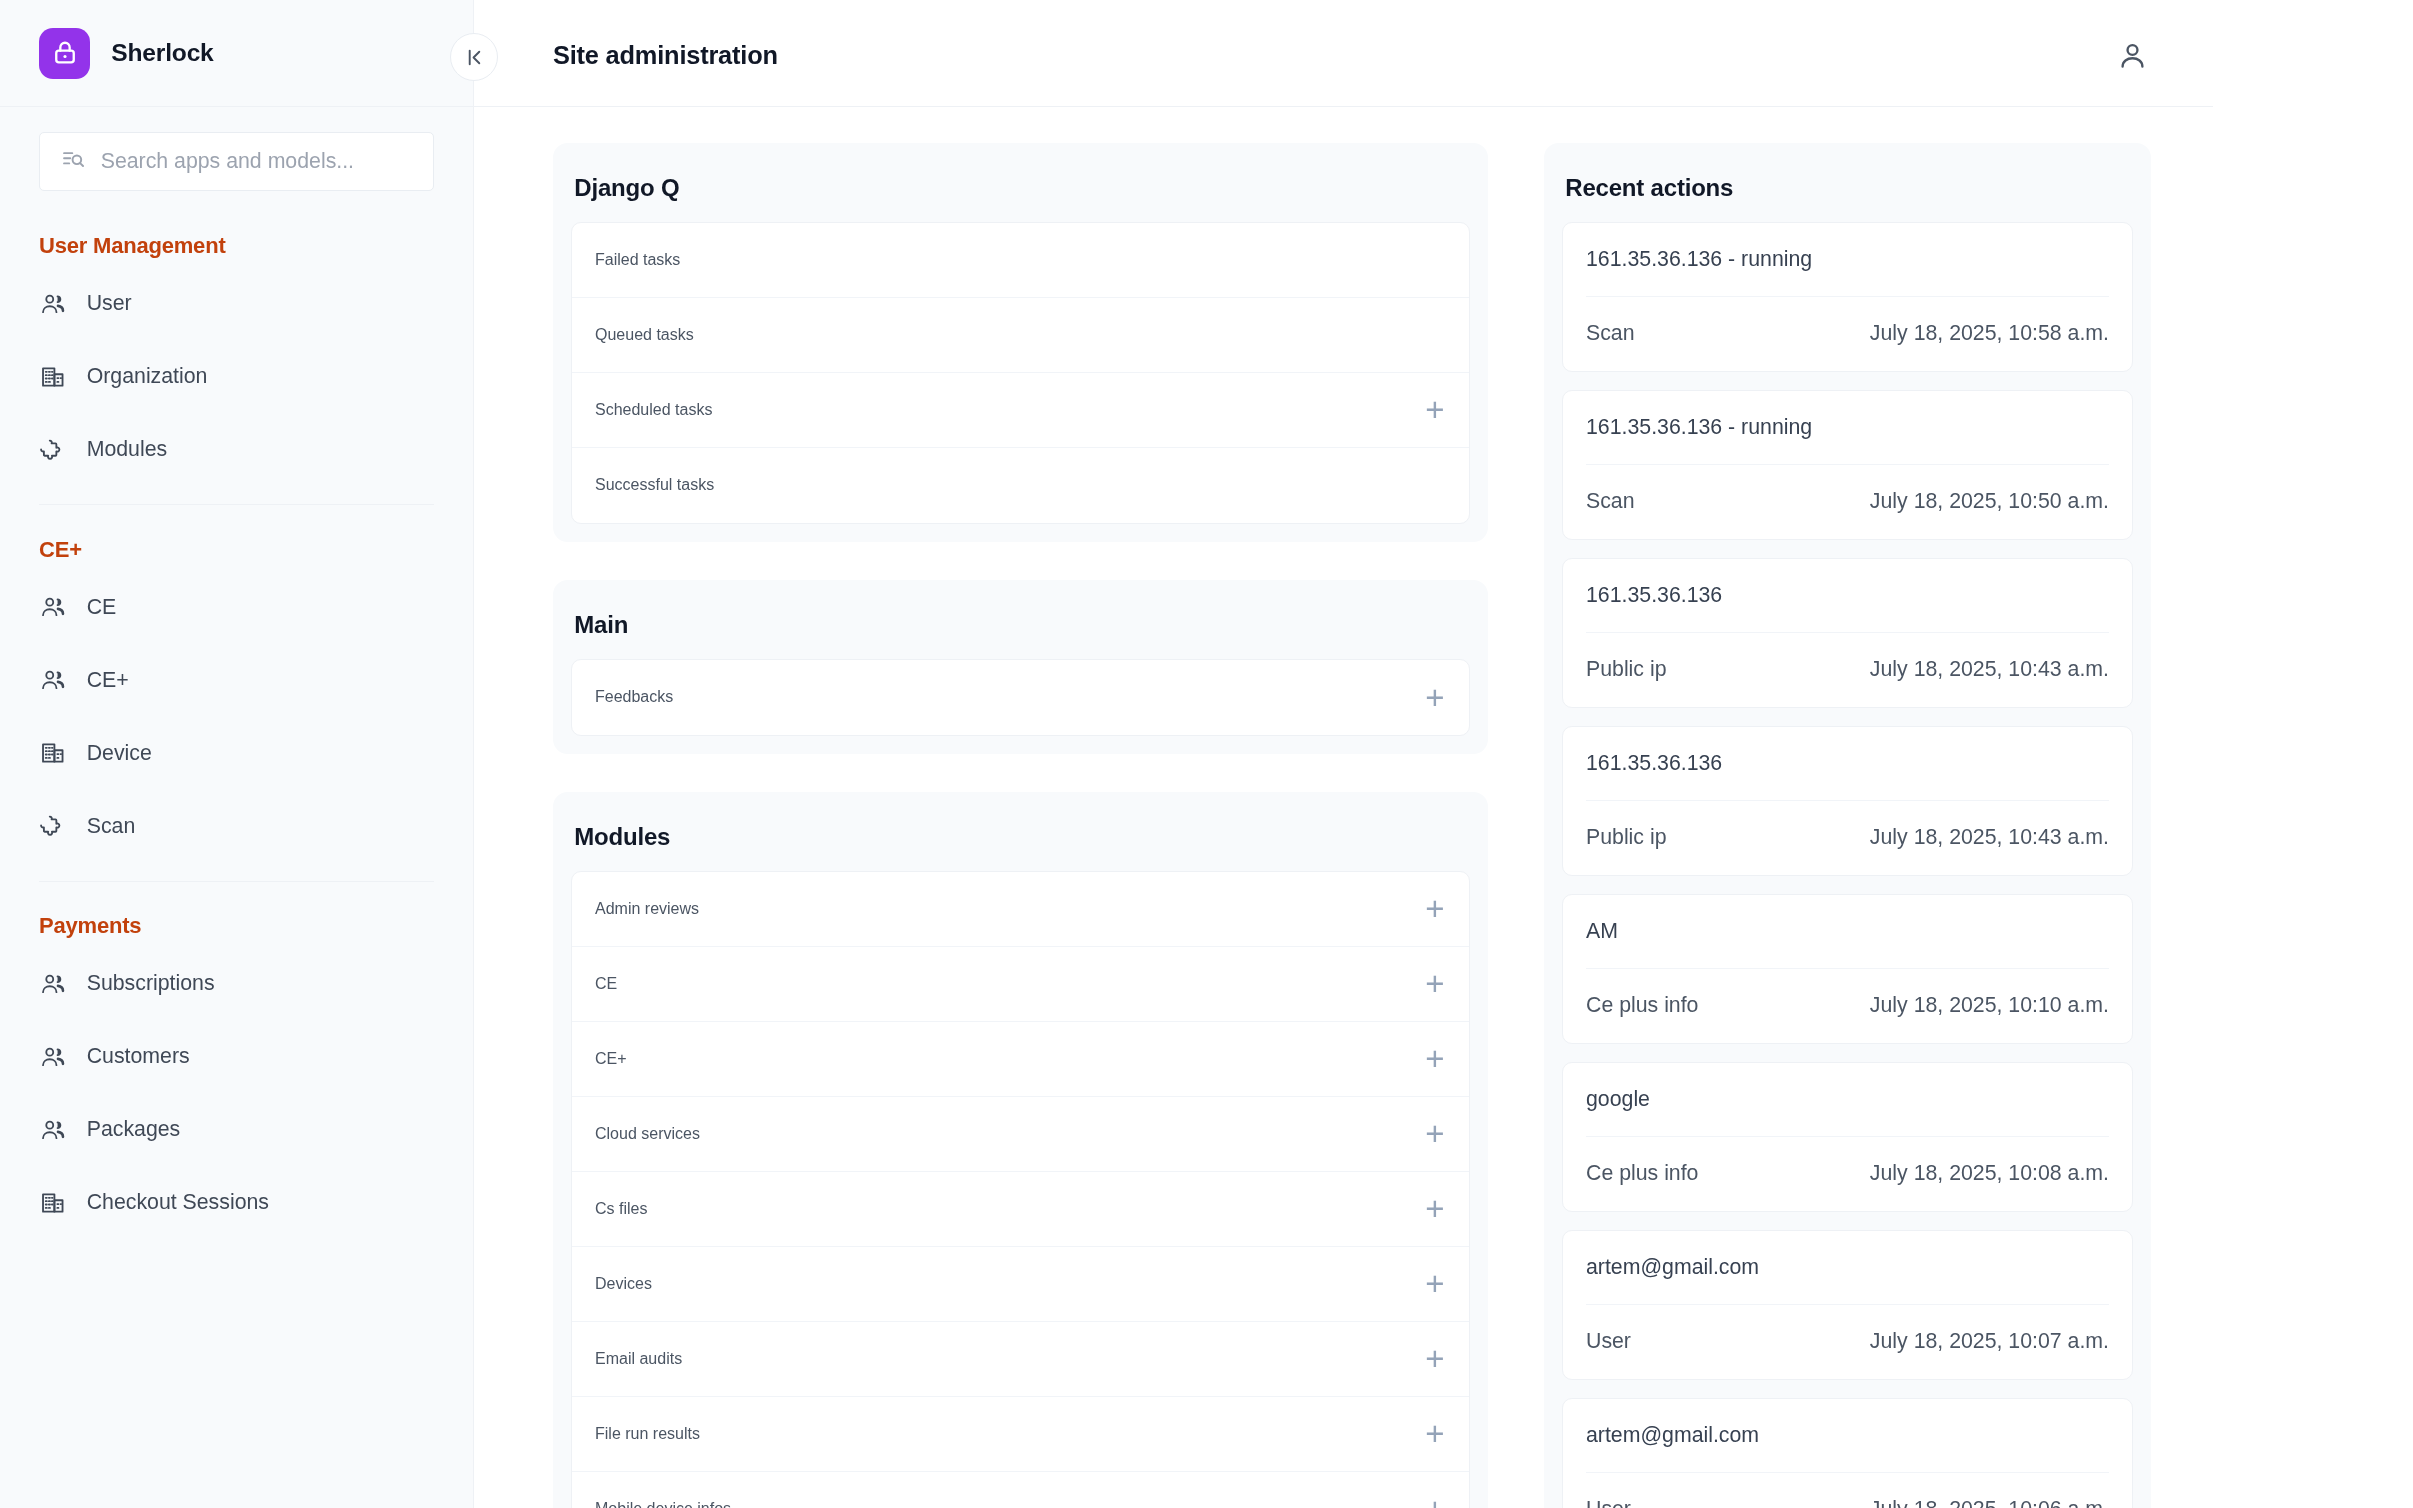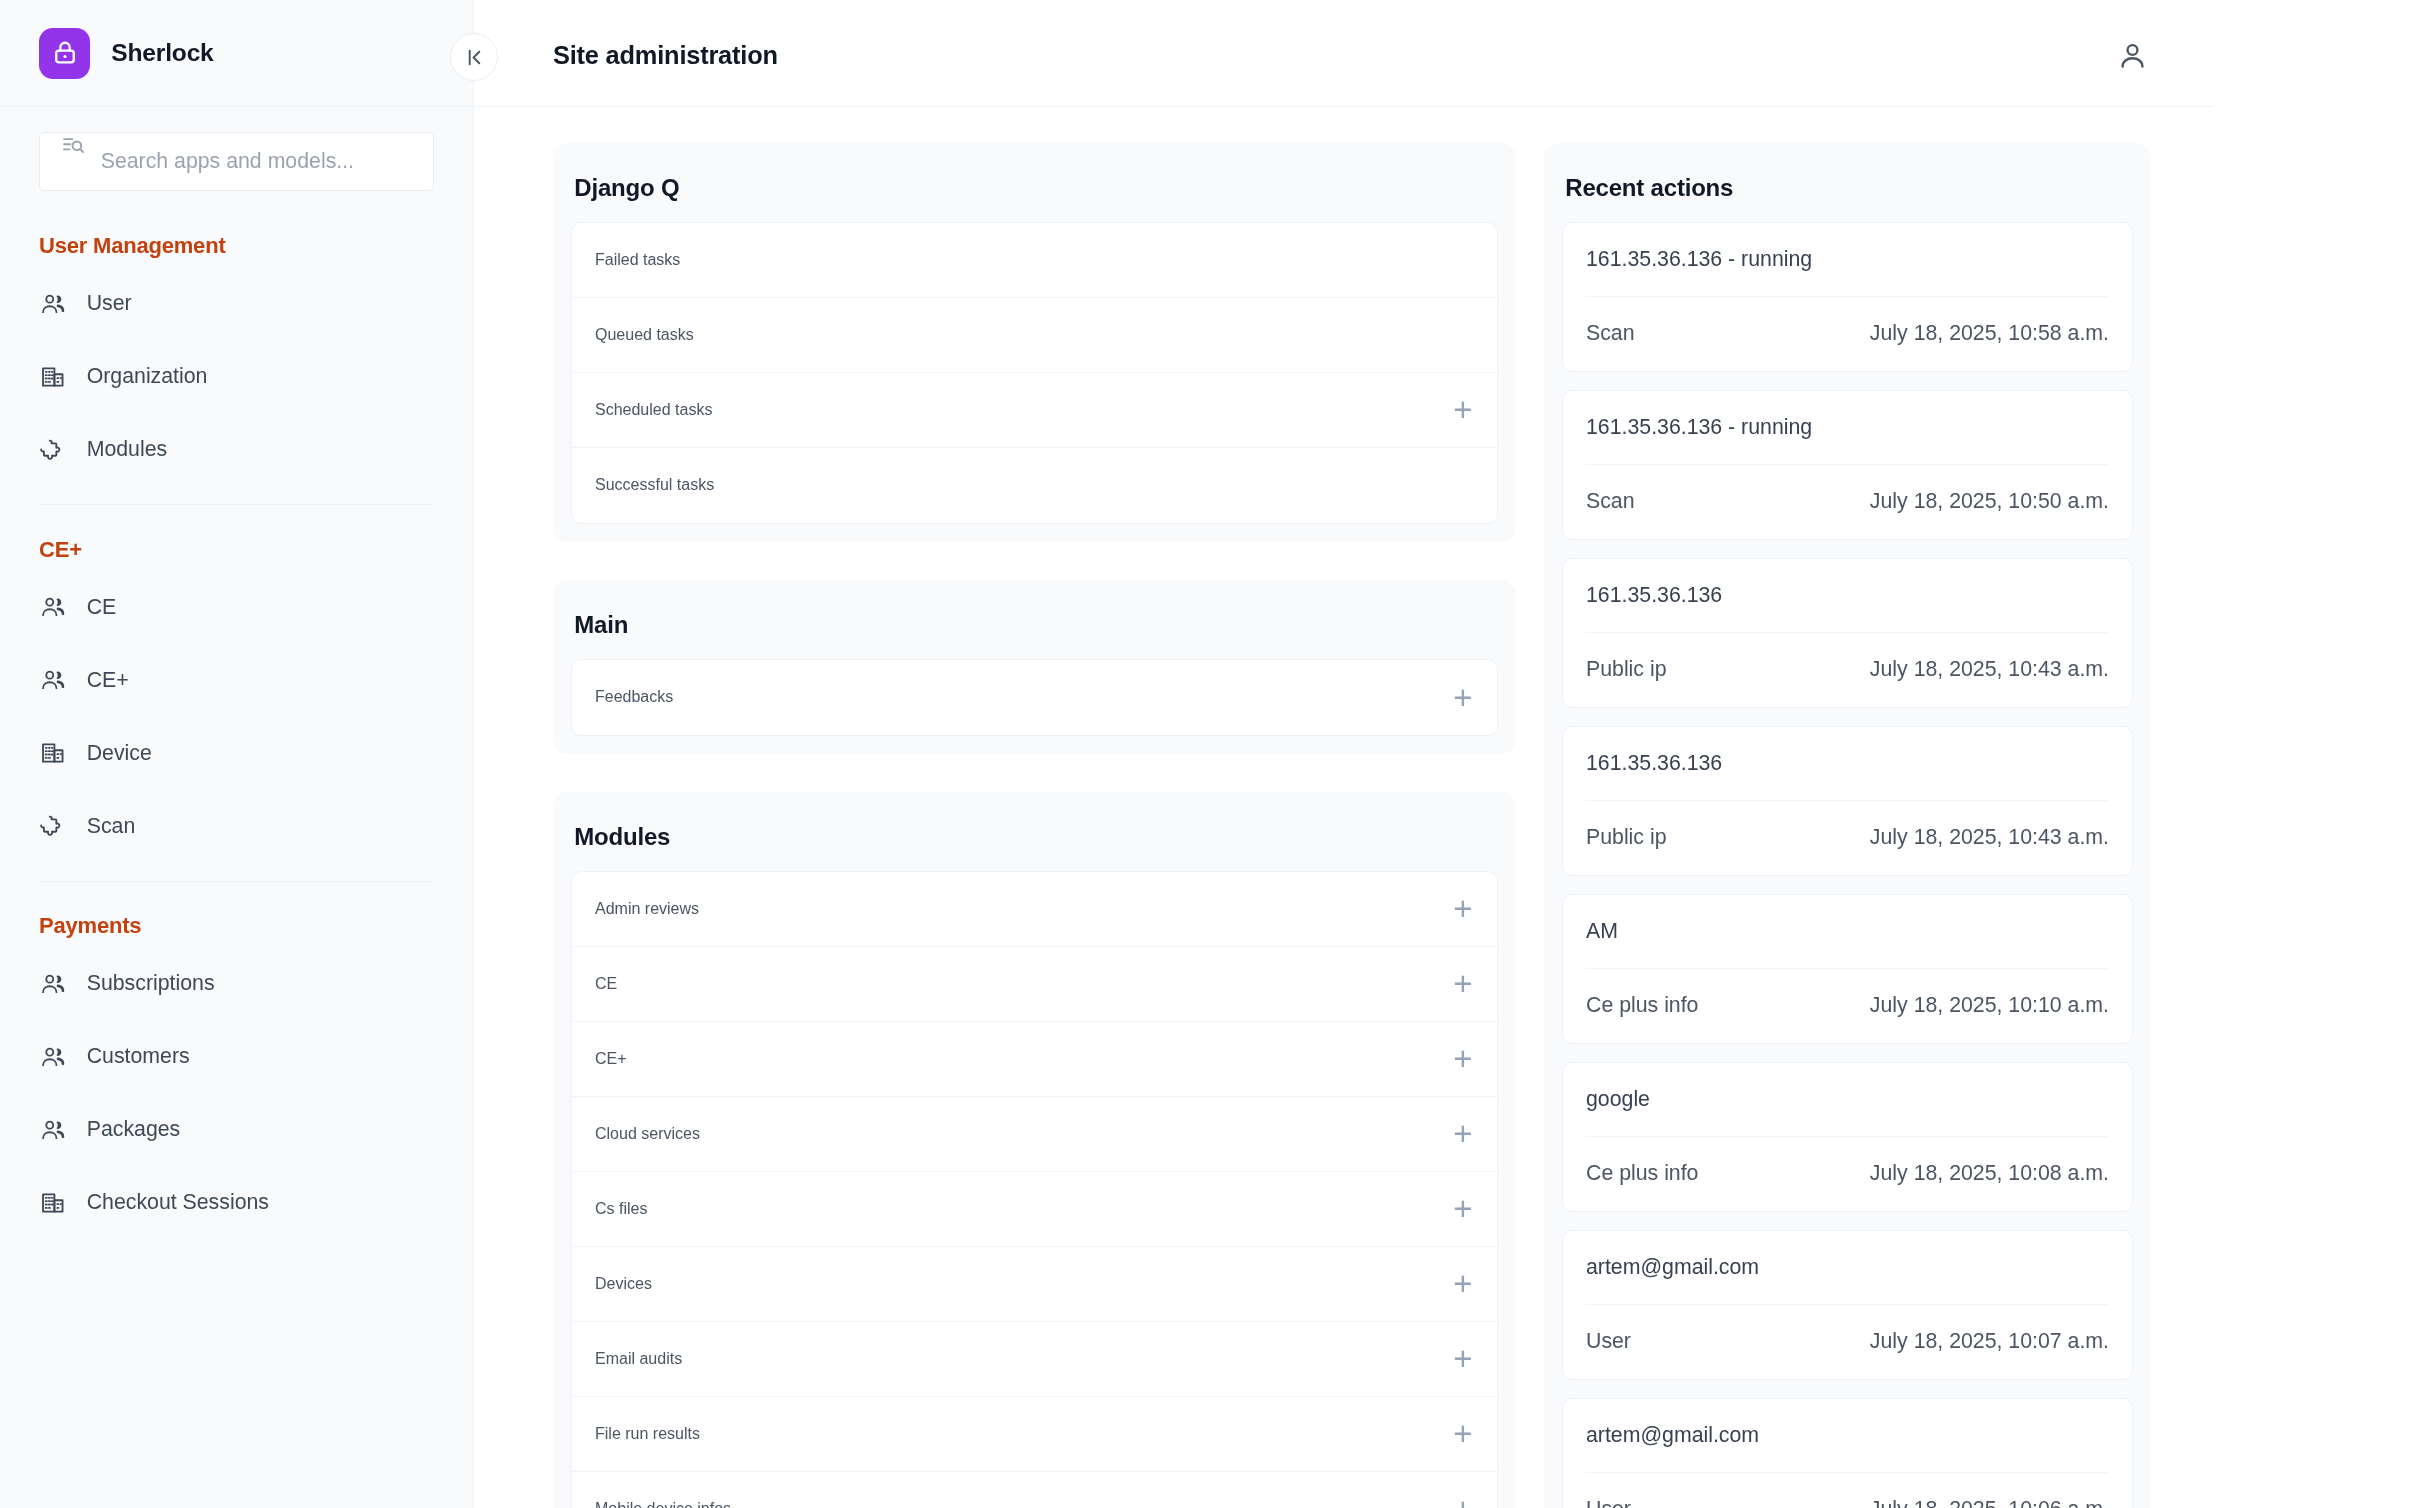--- a/index.html
+++ b/index.html
@@ -48,21 +48,21 @@
     display: flex; align-items: center; justify-content: center;
     z-index: 20;
     cursor: pointer;
   }
   .search-wrap { padding: 24.6px 39px 0 39px; }
   .search-box {
     height: 59px;
     background: #ffffff;
     border: 1.6px solid #e9edf2;
     border-radius: 5px;
-    display: flex; 
+    display: flex; align-items: center;
     padding: 0 21.3px; gap: 14.8px;
   }
   .search-input {
     border: 0; outline: 0; background: transparent;
     font-family: "Liberation Sans", sans-serif;
     font-size: 21.3px; color: #374151;
     width: 100%;
   }
   .search-input::placeholder { color: #9ca3af; }
 
@@ -87,21 +87,21 @@
     height: 107px; border-bottom: 1.6px solid #eef1f5;
     display: flex; align-items: center;
     padding: 4px 62px 0 79px;
     flex: 0 0 107px;
   }
   .page-title { font-size: 25.4px; font-weight: bold; color: #111827; letter-spacing: -0.2px; }
   .spacer { flex: 1; }
   .avatar-btn { width: 38px; height: 38px; display:flex; align-items:center; justify-content:center; cursor:pointer; }
 
   .content {
-    flex: 1; display: flex; gap: 28px;
+    flex: 1; display: flex; gap: 56px;
     padding: 36px 62px 0 79px;
     overflow: hidden;
   }
   .col-left { flex: 1 1 auto; min-width: 0; display: flex; flex-direction: column; gap: 38px; }
   .col-right { flex: 0 0 607px; }
 
   
   .card {
     background: #f8fafc;
     border-radius: 14.8px;

